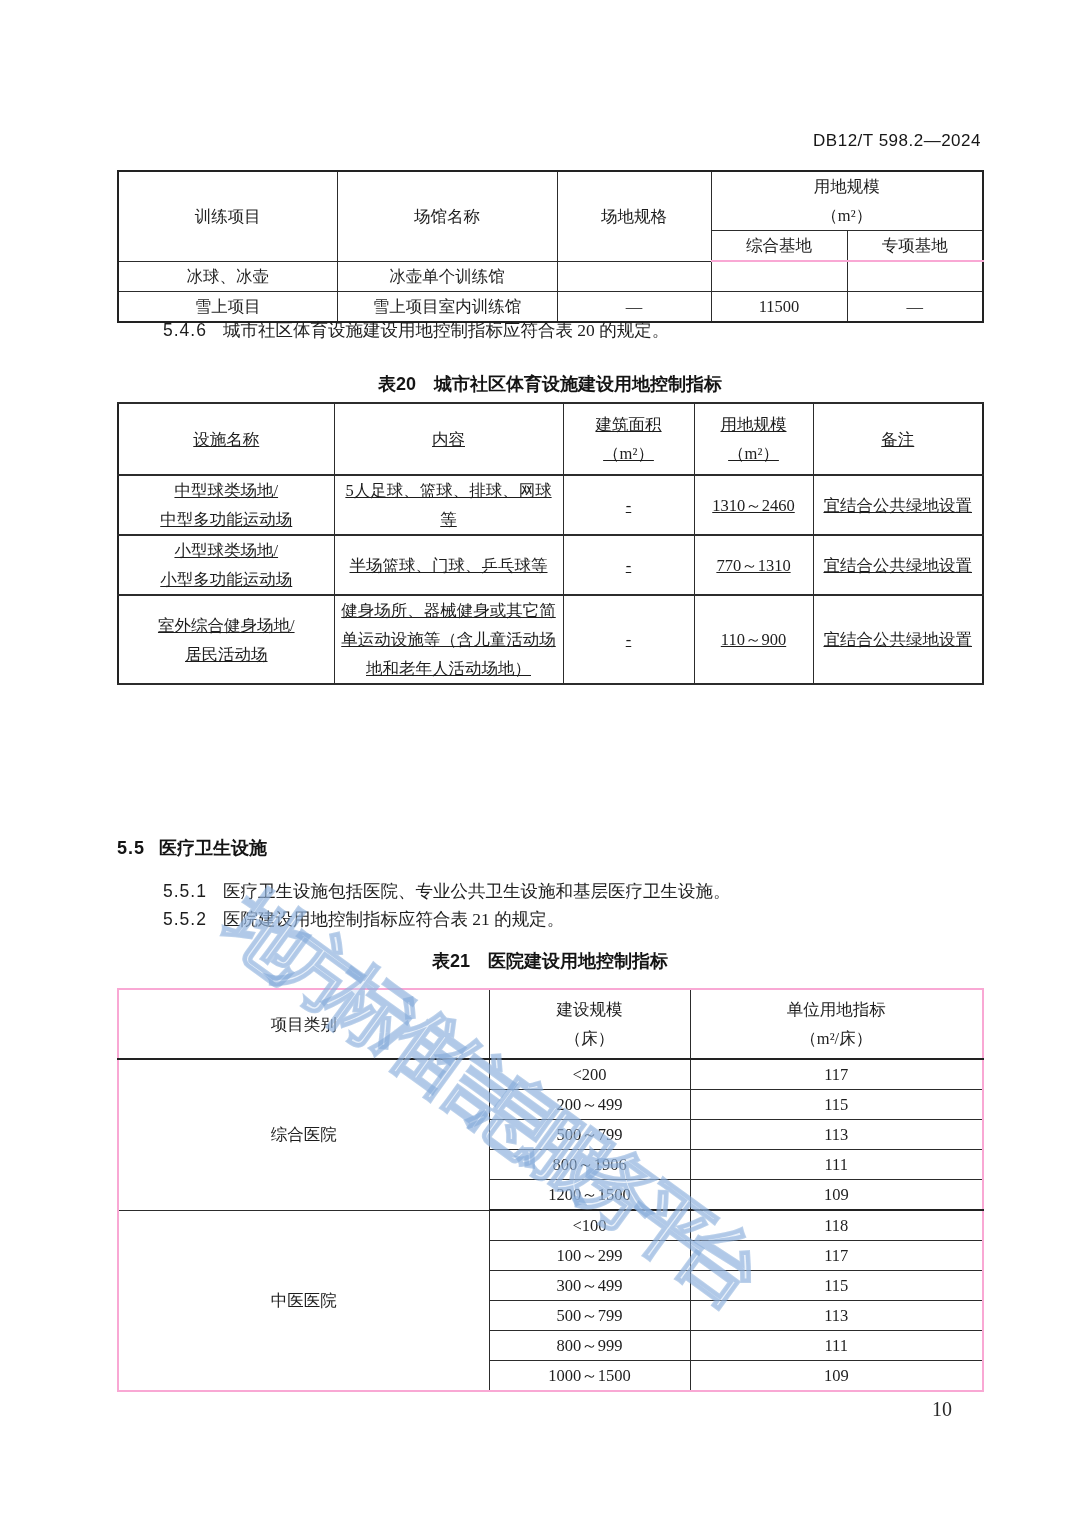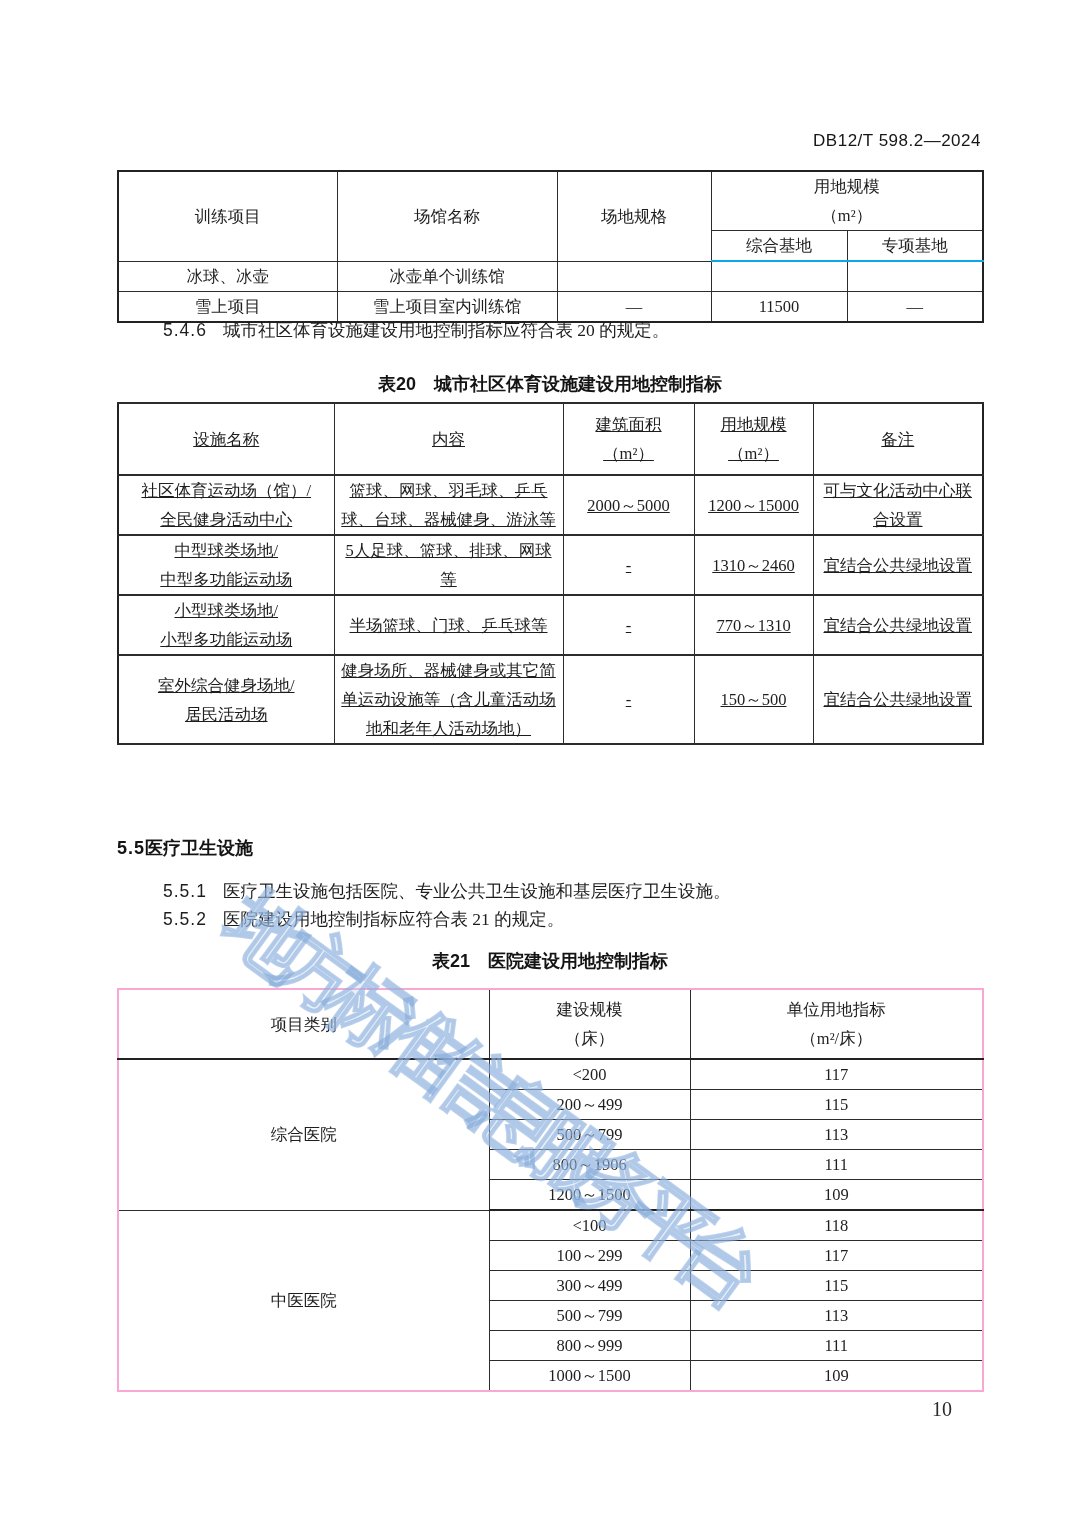--- a/index.html
+++ b/index.html
@@ -26,41 +26,41 @@
     position: absolute; left: 117px;
     font-size: 16.5px; color: #1d1d1d;
   }
   td {
     border: 1.4px solid #2c2c2c;
     text-align: center; vertical-align: middle;
     padding: 0 6px; line-height: 29px;
     overflow: hidden;
   }
   .tA { top: 170px; width: 865px; border: 2px solid #222; }
-  .tA .hdr-bottom td { border-bottom: 2px solid #0ea5e9; }
+  .tA .hdr-bottom td { border-bottom: 2px solid #f9a8d4; }
   .t20 { top: 402px; width: 865px; border: 2px solid #222; text-decoration: underline; }
   .t20 td { border-top-width: 2px; border-bottom-width: 2px; }
   .t21 { top: 988px; width: 865px; border: 2px solid #f9a8d4; }
   .t21 .hdr td { border-bottom: 2px solid #222; }
   .t21 .sep td { border-bottom: 2px solid #222; }
 
   .para {
     left: 117px; width: 866px;
     font-size: 17.5px; line-height: 24px; white-space: nowrap; margin-left: 46px;
   }
   .para .num {
     font-family: "Liberation Sans", "DejaVu Sans", sans-serif;
     margin-right: 16px; letter-spacing: 1px;
   }
   .heading {
     left: 117px;
     font-family: "Liberation Sans", "DejaVu Sans", sans-serif;
     font-weight: bold; font-size: 18px; color: #141414; white-space: nowrap;
   }
-  .heading .num { letter-spacing: 1px; }
+  .heading .num { margin-right: 14px; letter-spacing: 1px; }
 
   .caption {
     left: 117px; width: 866px; text-align: center;
     font-family: "Liberation Sans", "DejaVu Sans", sans-serif;
     font-weight: bold; font-size: 18px; color: #141414;
   }
   .caption .cap-label { margin-right: 18px; }
 
   .pageno {
     top: 1398px; right: 122px;
@@ -147,30 +147,20 @@
       <div>（m²）</div>
     </td>
     <td>
       <div>用地规模</div>
       <div>（m²）</div>
     </td>
     <td>备注</td>
   </tr>
   <tr style="height:58px">
     <td>
-      <div>社区体育运动场（馆）/</div>
-      <div>全民健身活动中心</div>
-    </td>
-    <td>篮球、网球、羽毛球、乒乓球、台球、器械健身、游泳等</td>
-    <td>2000～5000</td>
-    <td>1200～15000</td>
-    <td>可与文化活动中心联合设置</td>
-  </tr>
-  <tr style="height:58px">
-    <td>
       <div>中型球类场地/</div>
       <div>中型多功能运动场</div>
     </td>
     <td>5人足球、篮球、排球、网球等</td>
     <td>-</td>
     <td>1310～2460</td>
     <td>宜结合公共绿地设置</td>
   </tr>
   <tr style="height:58px">
     <td>
@@ -182,21 +172,21 @@
     <td>770～1310</td>
     <td>宜结合公共绿地设置</td>
   </tr>
   <tr style="height:86px">
     <td>
       <div>室外综合健身场地/</div>
       <div>居民活动场</div>
     </td>
     <td>健身场所、器械健身或其它简单运动设施等（含儿童活动场地和老年人活动场地）</td>
     <td>-</td>
-    <td>150～500</td>
+    <td>110～900</td>
     <td>宜结合公共绿地设置</td>
   </tr>
 </tbody>
   </table>
 
 <div class="abs heading" style="top:836px">
   <span class="num">5.5</span><span>医疗卫生设施</span>
 </div>
 
 <div class="abs para" style="top:879px">

